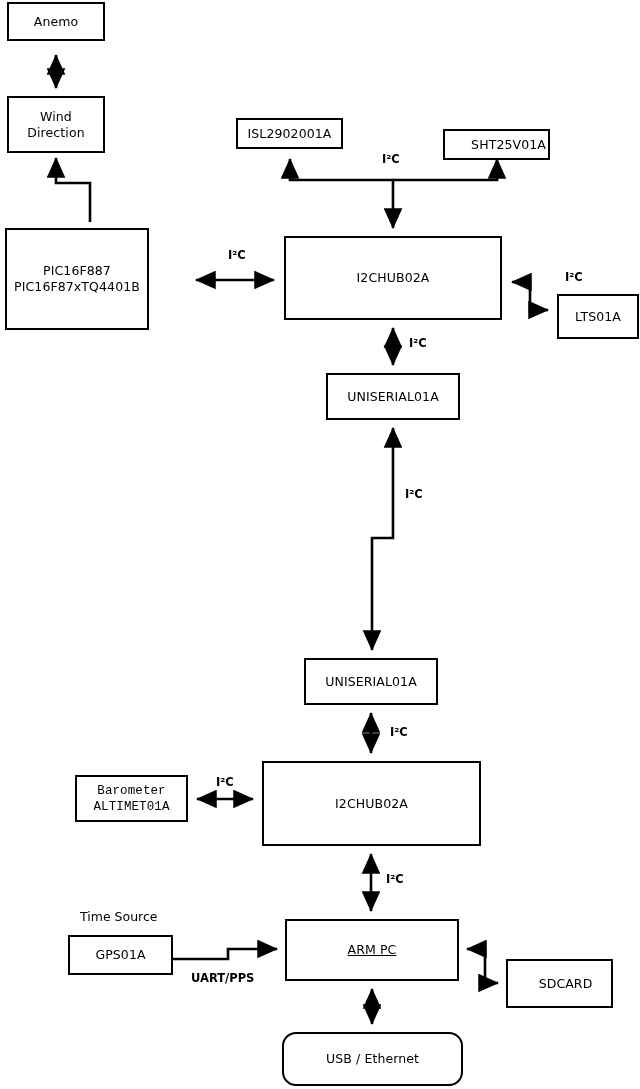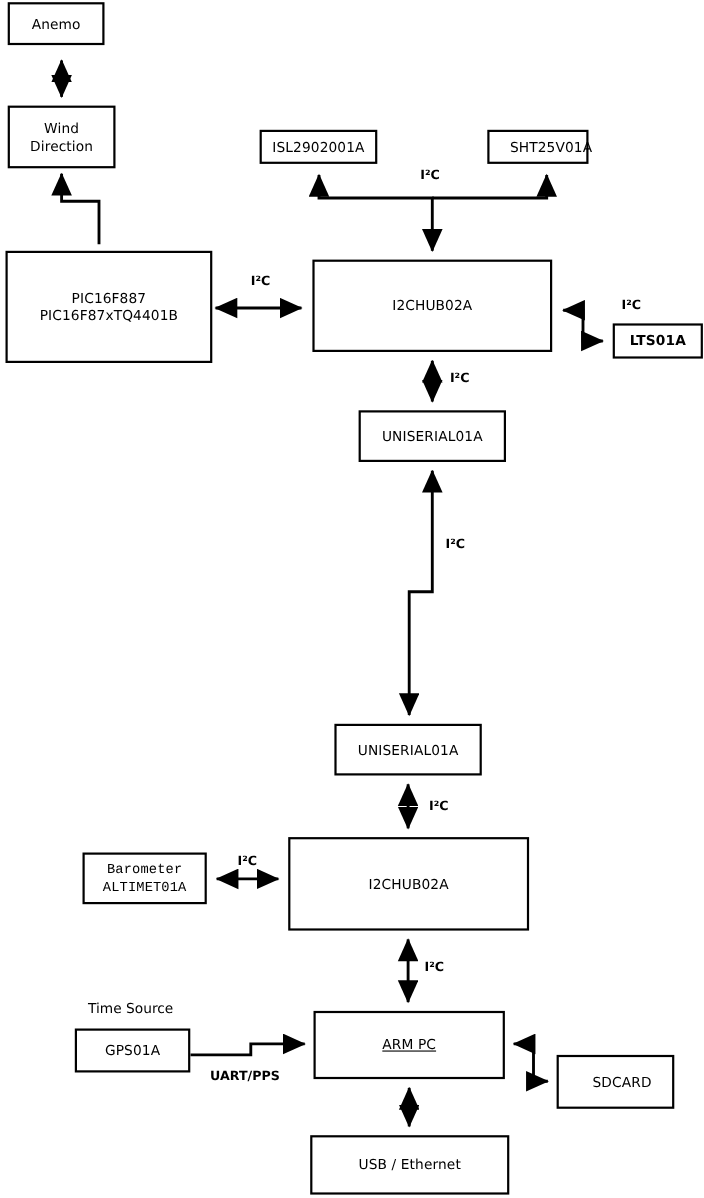--- a/index.html
+++ b/index.html
@@ -88,41 +88,41 @@
         <path d="M 371 713 L 371 753" marker-end="url(#arrowend)" marker-start="url(#arrowstart)"></path>
         <path d="M 197 799 L 253 799" marker-end="url(#arrowend)" marker-start="url(#arrowstart)"></path>
         <path d="M 371 854 L 371 911" marker-end="url(#arrowend)" marker-start="url(#arrowstart)"></path>
         <path d="M 173 959 L 228 959 L 228 949 L 277 949" marker-end="url(#arrowend)"></path>
         <path d="M 467 949 L 485 949 L 485 983 L 498 983" marker-end="url(#arrowend)" marker-start="url(#arrowstart)"></path>
         <path d="M 372 989 L 372 1024" marker-end="url(#arrowend)" marker-start="url(#arrowstart)"></path>
       </g>
   </svg>
 
   <div id="node-layer">
-      <div class="node" style="left: 7px; top: 2px; width: 88px; height: 39px;">
+      <div class="node" style="left: 7px; top: 2px; width: 98px; height: 39px;">
         <span class="node-label">Anemo</span>
       </div>
       <div class="node" style="left: 7px; top: 96px; width: 98px; height: 57px;">
         <span class="node-label">Wind
 Direction</span>
       </div>
-      <div class="node" style="left: 5px; top: 228px; width: 188px; height: 102px;">
+      <div class="node" style="left: 5px; top: 228px; width: 144px; height: 102px;">
         <span class="node-label">PIC16F887
 PIC16F87xTQ4401B</span>
       </div>
       <div class="node" style="left: 236px; top: 118px; width: 107px; height: 31px;">
         <span class="node-label">ISL2902001A</span>
       </div>
-      <div class="node" style="left: 443px; top: 118px; width: 92px; height: 31px; padding-left: 24px;">
+      <div class="node" style="left: 443px; top: 129px; width: 107px; height: 31px; padding-left: 24px;">
         <span class="node-label">SHT25V01A</span>
       </div>
       <div class="node" style="left: 284px; top: 236px; width: 218px; height: 84px;">
         <span class="node-label">I2CHUB02A</span>
       </div>
-      <div class="node" style="left: 557px; top: 294px; width: 82px; height: 32px; font-weight: bold;">
+      <div class="node" style="left: 557px; top: 294px; width: 82px; height: 45px;">
         <span class="node-label">LTS01A</span>
       </div>
       <div class="node" style="left: 326px; top: 373px; width: 134px; height: 47px;">
         <span class="node-label">UNISERIAL01A</span>
       </div>
       <div class="node" style="left: 304px; top: 658px; width: 134px; height: 47px;">
         <span class="node-label">UNISERIAL01A</span>
       </div>
       <div class="node" style="left: 262px; top: 761px; width: 219px; height: 85px;">
         <span class="node-label">I2CHUB02A</span>
@@ -133,21 +133,21 @@
       </div>
       <div class="node" style="left: 68px; top: 935px; width: 105px; height: 40px;">
         <span class="node-label">GPS01A</span>
       </div>
       <div class="node" style="left: 285px; top: 919px; width: 174px; height: 62px; text-decoration: underline;">
         <span class="node-label">ARM PC</span>
       </div>
       <div class="node" style="left: 506px; top: 959px; width: 107px; height: 49px; padding-left: 12px;">
         <span class="node-label">SDCARD</span>
       </div>
-      <div class="node" style="left: 282px; top: 1032px; width: 181px; height: 54px;">
+      <div class="node" style="left: 282px; top: 1032px; width: 181px; height: 54px; border-radius: 14px;">
         <span class="node-label">USB / Ethernet</span>
       </div>
     </div>
   <div id="edge-label-layer">
       <span class="edge-label" style="left: 382px; top: 154px;">I²C</span>
       <span class="edge-label" style="left: 228px; top: 250px;">I²C</span>
       <span class="edge-label" style="left: 565px; top: 272px;">I²C</span>
       <span class="edge-label" style="left: 409px; top: 338px;">I²C</span>
       <span class="edge-label" style="left: 405px; top: 489px;">I²C</span>
       <span class="edge-label" style="left: 390px; top: 727px;">I²C</span>

